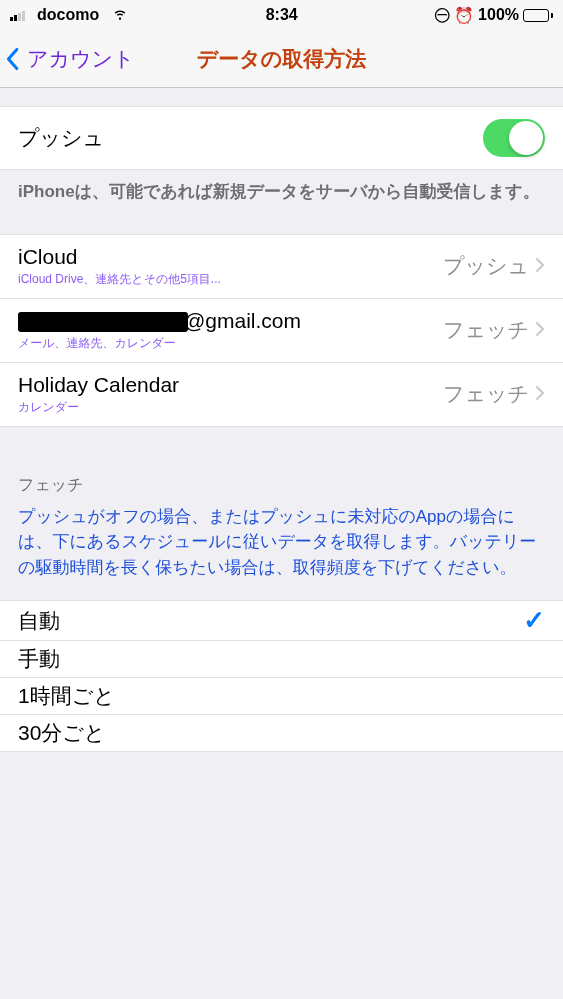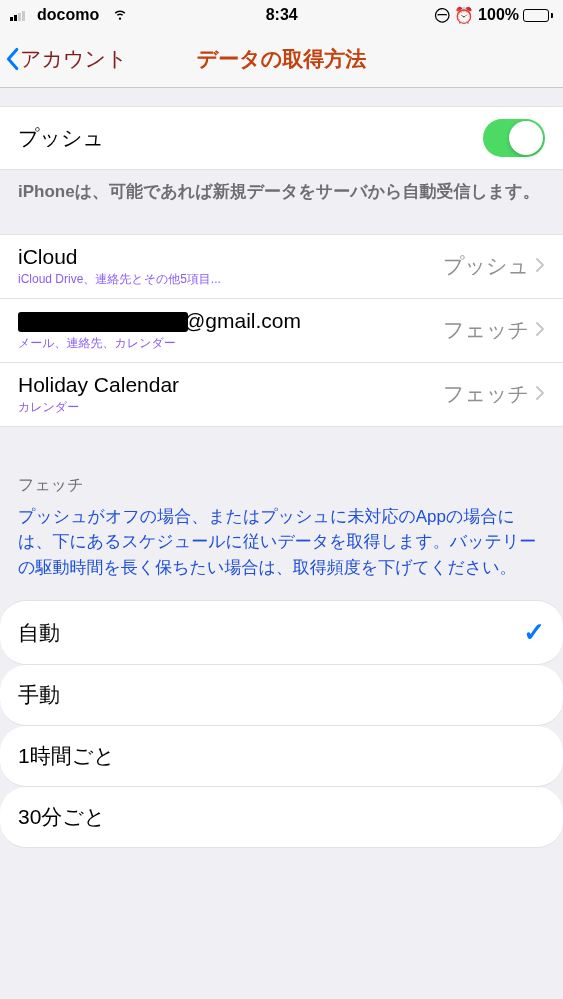--- a/index.html
+++ b/index.html
@@ -81,24 +81,25 @@
       display: flex;
       align-items: center;
       padding: 0 8px;
       border-bottom: 1px solid #c7c7cb;
       background: #f7f7f7;
       position: relative;
     }
     .back-button {
       display: flex;
       align-items: center;
-      color: #7f1d1d;
+      color: #6d28d9;
       font-size: 21px;
       position: absolute;
       left: 4px;
+      gap: 7px;
     }
     .nav-title {
       font-size: 21px;
       font-weight: 700;
       color: #c2410c;
       position: absolute;
       left: 50%;
       transform: translateX(-50%);
     }
     
@@ -185,26 +186,25 @@
       color: #6d6d72;
     }
     .section-desc {
       padding: 0 18px 20px;
       font-size: 17px;
       color: #1d4ed8;
       line-height: 1.5;
     }
     .option-row {
       background: #fff;
-      padding: 16px 18px;
+      padding: 4px 18px;
       display: flex;
       align-items: center;
       justify-content: space-between;
       border-bottom: 1px solid #e1e1e4;
-      border-radius: 26px;
     }
     .option-row.first {
       border-top: 1px solid #e1e1e4;
     }
     .option-label {
       font-size: 21px;
       color: #000;
     }
     .checkmark {
       color: #007aff;

